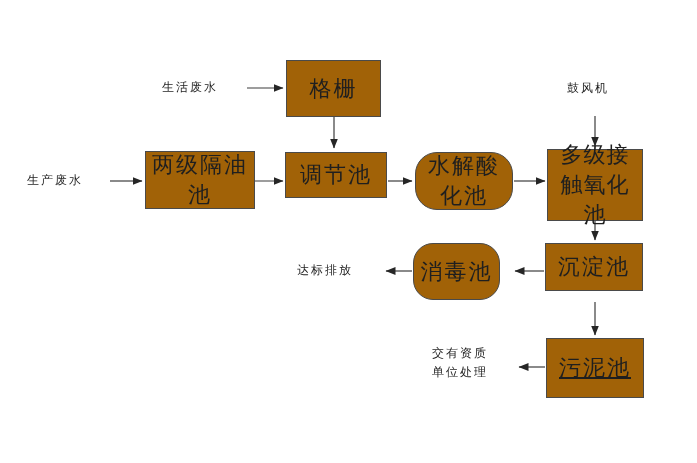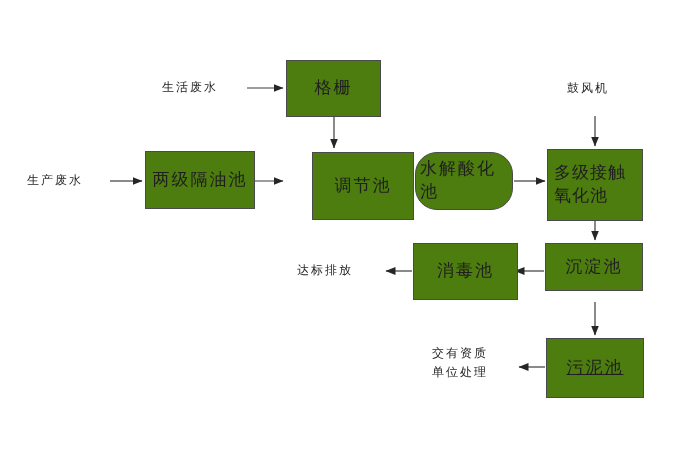--- a/index.html
+++ b/index.html
@@ -8,26 +8,26 @@
     width: 697px;
     height: 463px;
     background: #ffffff;
     font-family: "Liberation Serif", "DejaVu Serif", serif;
     color: #1f1f1f;
     overflow: hidden;
   }
   .node {
     position: absolute;
     border: 1px solid #4a4a4a;
-    background: #4d7c0f;
+    background: #a16207;
     display: flex;
     align-items: center;
     justify-content: center;
-    text-align: left;
-    font-size: 17px;
+    text-align: center;
+    font-size: 22px;
     letter-spacing: 2px;
     line-height: 1.35;
     box-sizing: border-box;
     padding: 2px 4px;
   }
   .flabel {
     position: absolute;
     font-size: 12px;
     letter-spacing: 2px;
     line-height: 19px;
@@ -36,25 +36,25 @@
   #arrow-layer {
     position: absolute;
     left: 0; top: 0;
     width: 697px; height: 463px;
   }
   #arrow-layer line { stroke: #3c3c3c; stroke-width: 1.2; }
 
   
   #node-grid          { left: 286px; top: 60px;  width: 95px;  height: 57px; }
   #node-oil           { left: 145px; top: 151px; width: 110px;  height: 58px; }
-  #node-regulating    { left: 285px; top: 152px; width: 102px; height: 68px; margin-left: 27px; }
+  #node-regulating    { left: 285px; top: 152px; width: 102px; height: 46px; }
   #node-hydrolysis    { left: 415px; top: 152px; width: 98px;  height: 58px; border-radius: 22px; }
   #node-contact       { left: 547px; top: 149px; width: 96px;  height: 72px; letter-spacing: 1px; padding: 2px 6px; }
   #node-sedimentation { left: 545px; top: 243px; width: 98px;  height: 48px; }
-  #node-disinfection  { left: 413px; top: 243px; width: 105px;  height: 57px; }
+  #node-disinfection  { left: 413px; top: 243px; width: 87px;  height: 57px; border-radius: 20px; }
   #node-sludge        { left: 546px; top: 338px; width: 98px;  height: 60px; text-decoration: underline; }
 
   
   #label-domestic   { left: 162px; top: 78px;  }
   #label-production { left: 27px;  top: 171px; font-family: Liberation Serif, serif; }
   #label-blower     { left: 567px; top: 79px;  }
   #label-discharge  { left: 297px; top: 261px; }
   #label-qualified  { left: 432px; top: 344px; text-align: right; }
 </style>
 </head>

